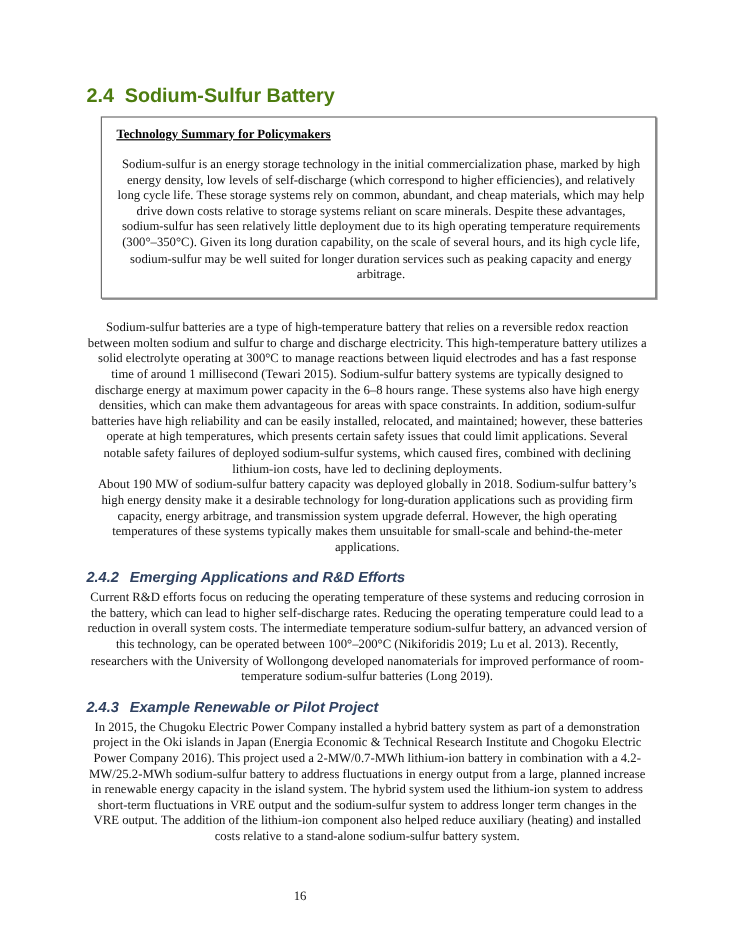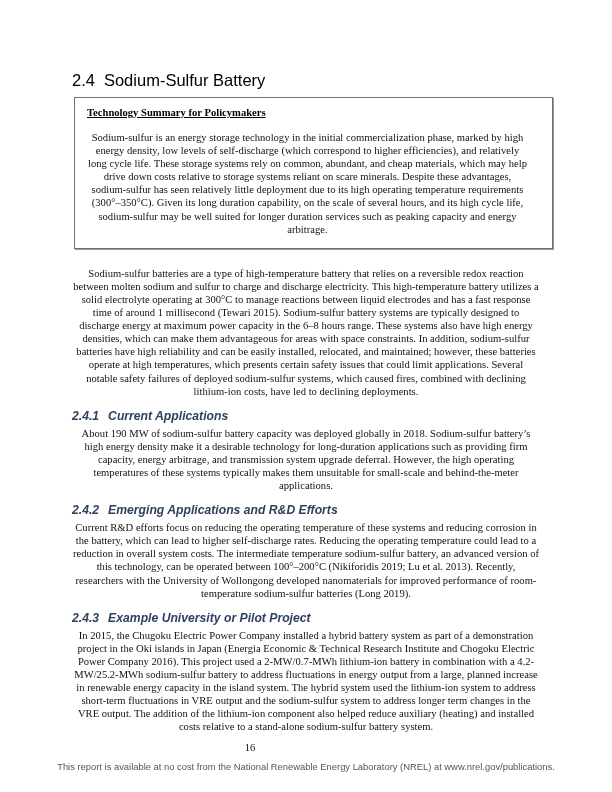--- a/index.html
+++ b/index.html
@@ -20,32 +20,32 @@
       height: 792px;
     }
     .content {
       position: absolute;
       left: 72px;
       top: 70px;
       width: 468px;
     }
     .h2 {
       font-family: "Liberation Sans", sans-serif;
-      font-weight: normal;
+      font-weight: bold;
       font-size: 16.5px;
-      color: #000000;
+      color: #4d7c0f;
       margin: 0 0 7px 0;
       line-height: 20px;
     }
     .h2 .num { margin-right: 9px; }
     .summary-box {
       border: 1px solid #6f6f6f;
       box-shadow: 1px 1px 0 #9a9a9a;
-      padding: 8px 24px 12px 12px;
-      margin-left: 2px;
+      padding: 8px 8px 12px 12px;
+      margin-left: 12px;
       width: 441px;
     }
     .summary-title {
       font-family: "Liberation Serif", serif;
       font-weight: bold;
       font-size: 10.6px;
       text-decoration: underline;
       color: #000;
       margin: 0 0 12px 0;
       line-height: 13px;
@@ -100,26 +100,24 @@
 
     <div class="summary-box">
       <div class="summary-title">Technology Summary for Policymakers</div>
       <p class="body">Sodium-sulfur is an energy storage technology in the initial commercialization phase, marked by high energy density, low levels of self-discharge (which correspond to higher efficiencies), and relatively long cycle life. These storage systems rely on common, abundant, and cheap materials, which may help drive down costs relative to storage systems reliant on scare minerals. Despite these advantages, sodium-sulfur has seen relatively little deployment due to its high operating temperature requirements (300°–350°C). Given its long duration capability, on the scale of several hours, and its high cycle life, sodium-sulfur may be well suited for longer duration services such as peaking capacity and energy arbitrage.</p>
     </div>
 
     <div class="gap-after-box"></div>
 
     <p class="body">Sodium-sulfur batteries are a type of high-temperature battery that relies on a reversible redox reaction between molten sodium and sulfur to charge and discharge electricity. This high-temperature battery utilizes a solid electrolyte operating at 300°C to manage reactions between liquid electrodes and has a fast response time of around 1 millisecond (Tewari 2015). Sodium-sulfur battery systems are typically designed to discharge energy at maximum power capacity in the 6–8 hours range. These systems also have high energy densities, which can make them advantageous for areas with space constraints. In addition, sodium-sulfur batteries have high reliability and can be easily installed, relocated, and maintained; however, these batteries operate at high temperatures, which presents certain safety issues that could limit applications. Several notable safety failures of deployed sodium-sulfur systems, which caused fires, combined with declining lithium-ion costs, have led to declining deployments.</p>
 
-    <h3 class="h3"><span class="num">2.4.1</span><span>Current Applications</span></h3>
     <p class="body">About 190 MW of sodium-sulfur battery capacity was deployed globally in 2018. Sodium-sulfur battery’s high energy density make it a desirable technology for long-duration applications such as providing firm capacity, energy arbitrage, and transmission system upgrade deferral. However, the high operating temperatures of these systems typically makes them unsuitable for small-scale and behind-the-meter applications.</p>
 
     <h3 class="h3"><span class="num">2.4.2</span><span>Emerging Applications and R&amp;D Efforts</span></h3>
     <p class="body">Current R&amp;D efforts focus on reducing the operating temperature of these systems and reducing corrosion in the battery, which can lead to higher self-discharge rates. Reducing the operating temperature could lead to a reduction in overall system costs. The intermediate temperature sodium-sulfur battery, an advanced version of this technology, can be operated between 100°–200°C (Nikiforidis 2019; Lu et al. 2013). Recently, researchers with the University of Wollongong developed nanomaterials for improved performance of room-temperature sodium-sulfur batteries (Long 2019).</p>
 
-    <h3 class="h3"><span class="num">2.4.3</span><span>Example University or Pilot Project</span></h3>
+    <h3 class="h3"><span class="num">2.4.3</span><span>Example Renewable or Pilot Project</span></h3>
     <p class="body">In 2015, the Chugoku Electric Power Company installed a hybrid battery system as part of a demonstration project in the Oki islands in Japan (Energia Economic &amp; Technical Research Institute and Chogoku Electric Power Company 2016). This project used a 2-MW/0.7-MWh lithium-ion battery in combination with a 4.2-MW/25.2-MWh sodium-sulfur battery to address fluctuations in energy output from a large, planned increase in renewable energy capacity in the island system. The hybrid system used the lithium-ion system to address short-term fluctuations in VRE output and the sodium-sulfur system to address longer term changes in the VRE output. The addition of the lithium-ion component also helped reduce auxiliary (heating) and installed costs relative to a stand-alone sodium-sulfur battery system.</p>
 
   </div>
 
   <div class="page-number">16</div>
-  <div class="footer">This report is available at no cost from the National Renewable Energy Laboratory (NREL) at www.nrel.gov/publications.</div>
 </div>
 
 </body></html>

